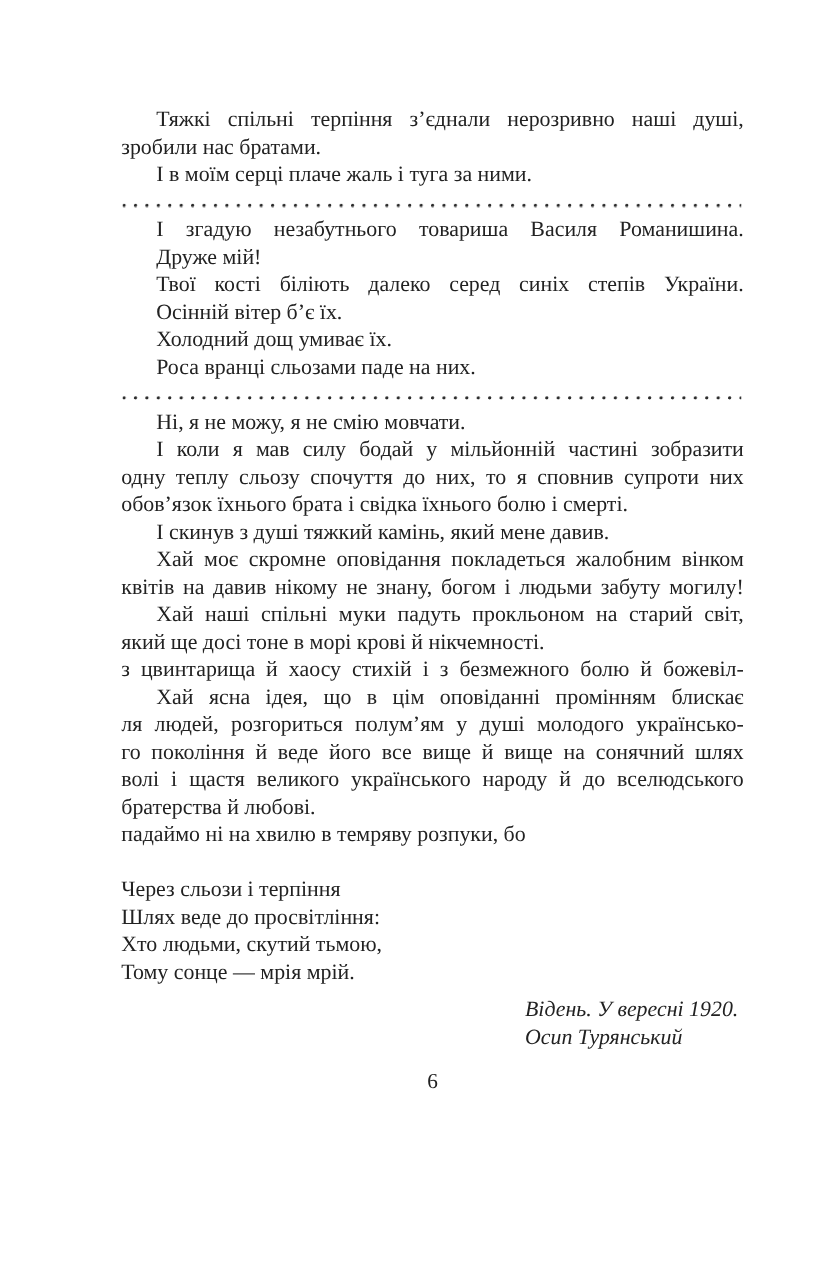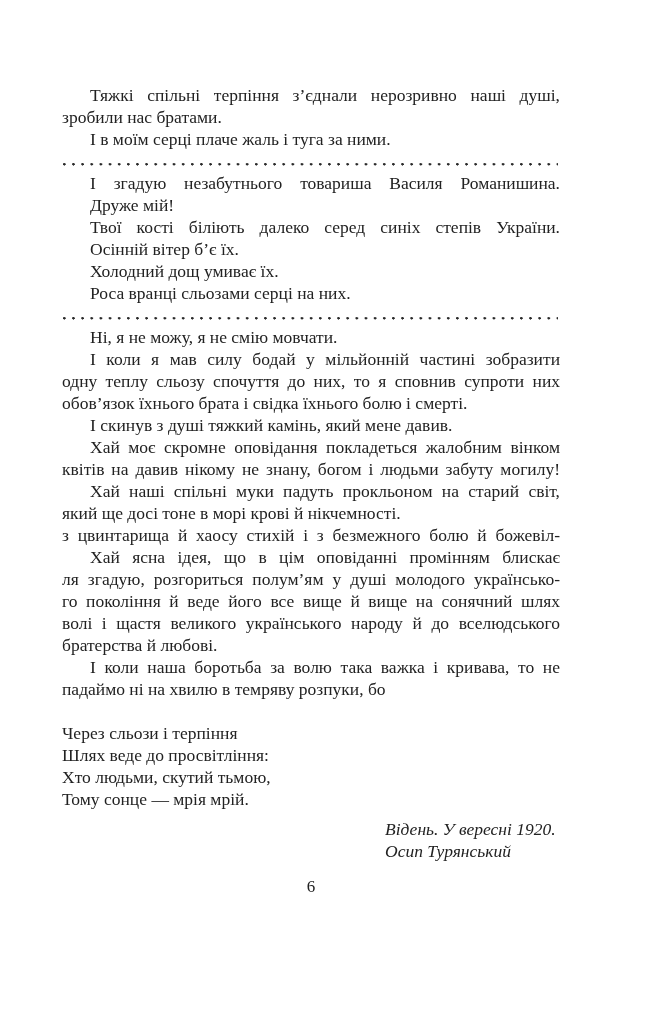--- a/index.html
+++ b/index.html
@@ -2,21 +2,21 @@
 <html><head>
 <meta charset="utf-8">
 <style>
   html, body { margin:0; padding:0; background:#ffffff; }
   .page {
     position: relative;
     width: 658px;
     height: 1024px;
     box-sizing: border-box;
     background: #ffffff;
-    padding: 84px 60px 0 62px;
+    padding: 84px 60px 0 97px;
     font-family: "Liberation Serif", "DejaVu Serif", serif;
     font-size: 17.5px;
     line-height: 22px;
     color: #222222;
     overflow: hidden;
   }
   .body-text { width: 498px; }
   .bt-line {
     height: 22px;
     overflow: hidden;
@@ -65,38 +65,37 @@
   <div class="body-text" id="body-text">
       <div class="bt-line indent flush">Тяжкі спільні терпіння з’єднали нерозривно наші душі,</div>
       <div class="bt-line">зробили нас братами.</div>
       <div class="bt-line indent">І в моїм серці плаче жаль і туга за ними.</div>
       <div class="sep"></div>
       <div class="bt-line indent flush">І згадую незабутнього товариша Василя Романишина.</div>
       <div class="bt-line indent">Друже мій!</div>
       <div class="bt-line indent flush">Твої кості біліють далеко серед синіх степів України.</div>
       <div class="bt-line indent">Осінній вітер б’є їх.</div>
       <div class="bt-line indent">Холодний дощ умиває їх.</div>
-      <div class="bt-line indent">Роса вранці сльозами серці на них.</div>
+      <div class="bt-line indent">Роса вранці сльозами паде на них.</div>
       <div class="sep"></div>
       <div class="bt-line indent">Ні, я не можу, я не смію мовчати.</div>
       <div class="bt-line indent flush">І коли я мав силу бодай у мільйонній частині зобразити</div>
       <div class="bt-line flush">одну теплу сльозу спочуття до них, то я сповнив супроти них</div>
       <div class="bt-line">обов’язок їхнього брата і свідка їхнього болю і смерті.</div>
       <div class="bt-line indent">І скинув з душі тяжкий камінь, який мене давив.</div>
       <div class="bt-line indent flush">Хай моє скромне оповідання покладеться жалобним вінком</div>
       <div class="bt-line flush">квітів на давив нікому не знану, богом і людьми забуту могилу!</div>
       <div class="bt-line indent flush">Хай наші спільні муки падуть прокльоном на старий світ,</div>
       <div class="bt-line">який ще досі тоне в морі крові й нікчемності.</div>
       <div class="bt-line flush">з цвинтарища й хаосу стихій і з безмежного болю й божевіл-</div>
       <div class="bt-line indent flush">Хай ясна ідея, що в цім оповіданні промінням блискає</div>
-      <div class="bt-line flush">ля згадую, розгориться полум’ям у душі молодого українсько-</div>
+      <div class="bt-line flush">ля людей, розгориться полум’ям у душі молодого українсько-</div>
       <div class="bt-line flush">го покоління й веде його все вище й вище на сонячний шлях</div>
       <div class="bt-line flush">волі і щастя великого українського народу й до вселюдського</div>
       <div class="bt-line">братерства й любові.</div>
-      <div class="bt-line indent flush">І коли наша боротьба за волю така важка і кривава, то не</div>
       <div class="bt-line">падаймо ні на хвилю в темряву розпуки, бо</div>
     </div>
   <div class="poem" id="poem">
       <div class="poem-line">Через сльози і терпіння</div>
       <div class="poem-line">Шлях веде до просвітління:</div>
       <div class="poem-line">Хто людьми, скутий тьмою,</div>
       <div class="poem-line">Тому сонце — мрія мрій.</div>
     </div>
   <div class="colophon" id="colophon">
       <div class="colophon-line">Відень. У вересні 1920.</div>

